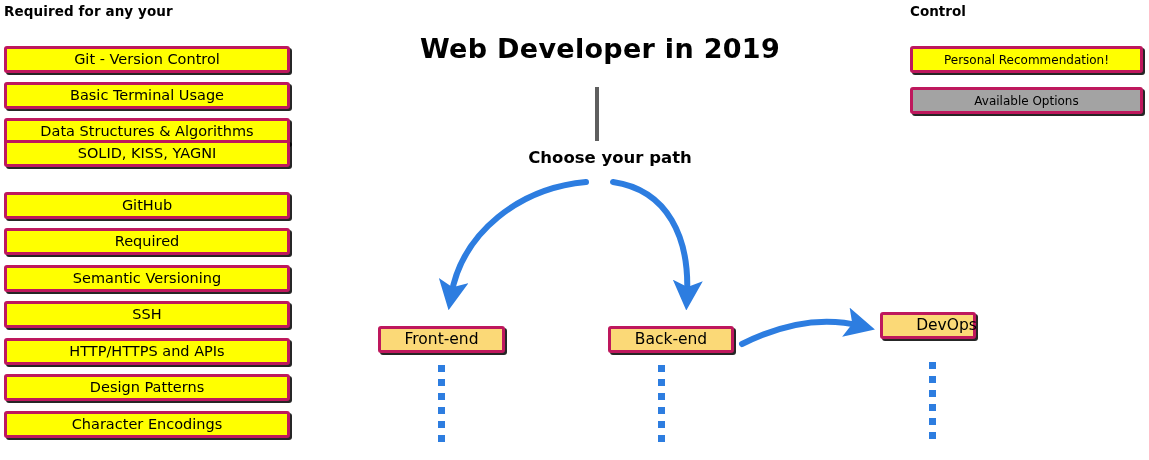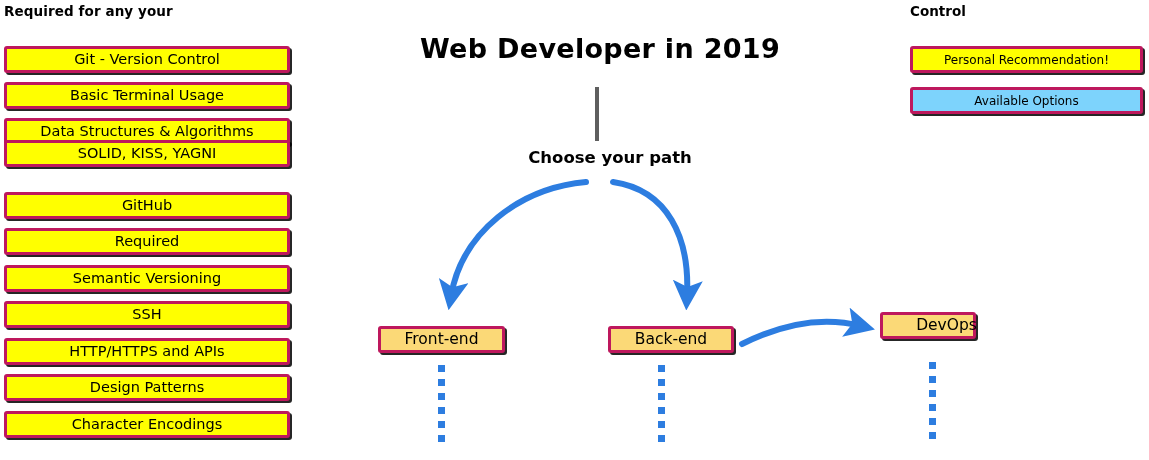--- a/index.html
+++ b/index.html
@@ -189,14 +189,14 @@
     <i></i>
     <i></i>
     <i></i>
     <i></i>
     <i></i>
 </div>
 
 <div id="legend-heading">Control</div>
 <div id="legend-list">
     <div class="node legend-item" style="top: 46px; background: rgb(255, 255, 0);">Personal Recommendation!</div>
-    <div class="node legend-item" style="top: 87px; background: #7dd3fc;">Available Options</div>
+    <div class="node legend-item" style="top: 87px; background: #a3a3a3;">Available Options</div>
   </div>
 
 </body></html>

